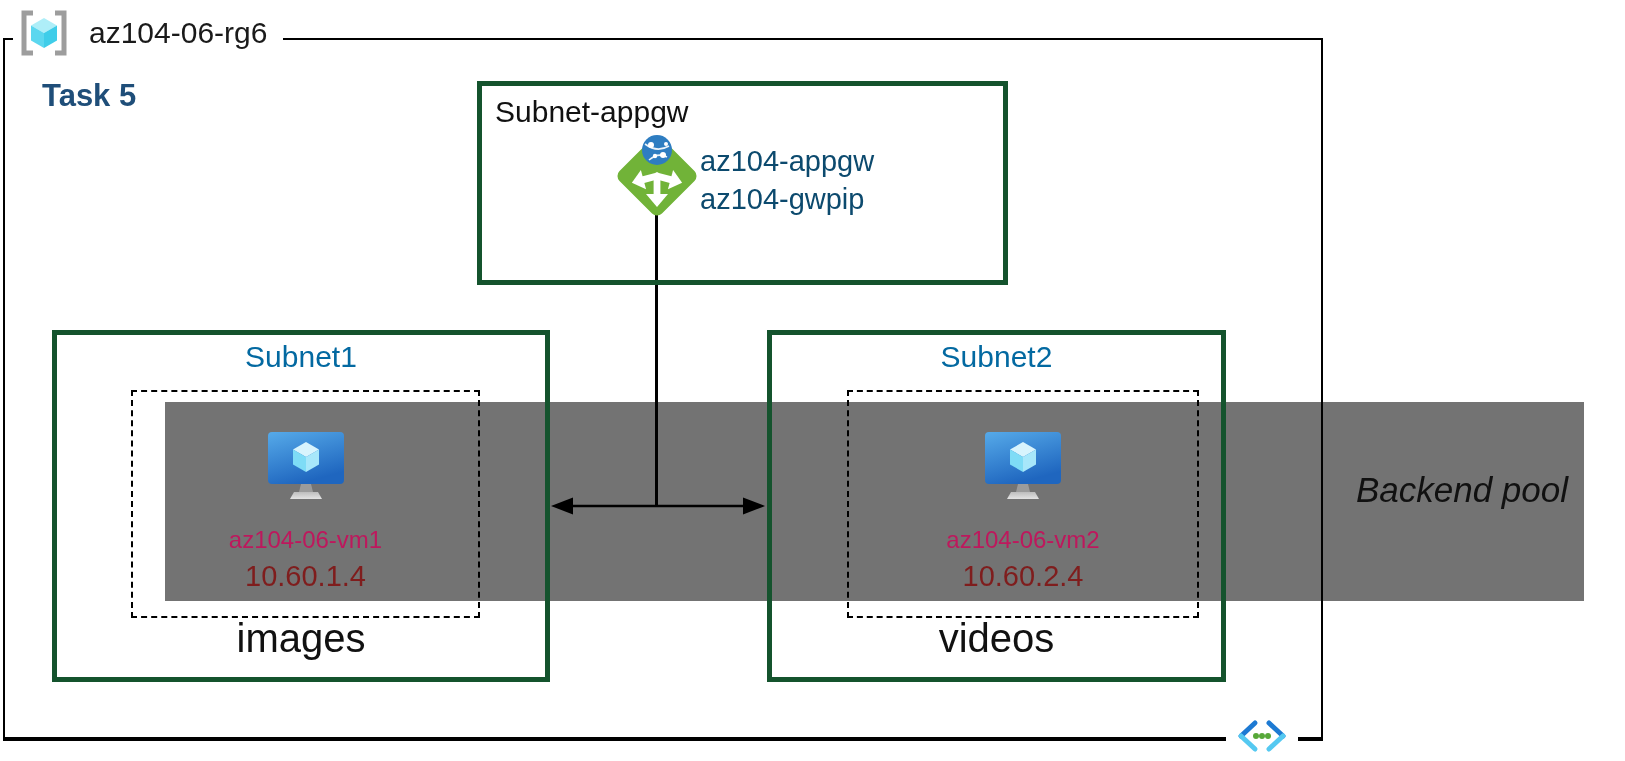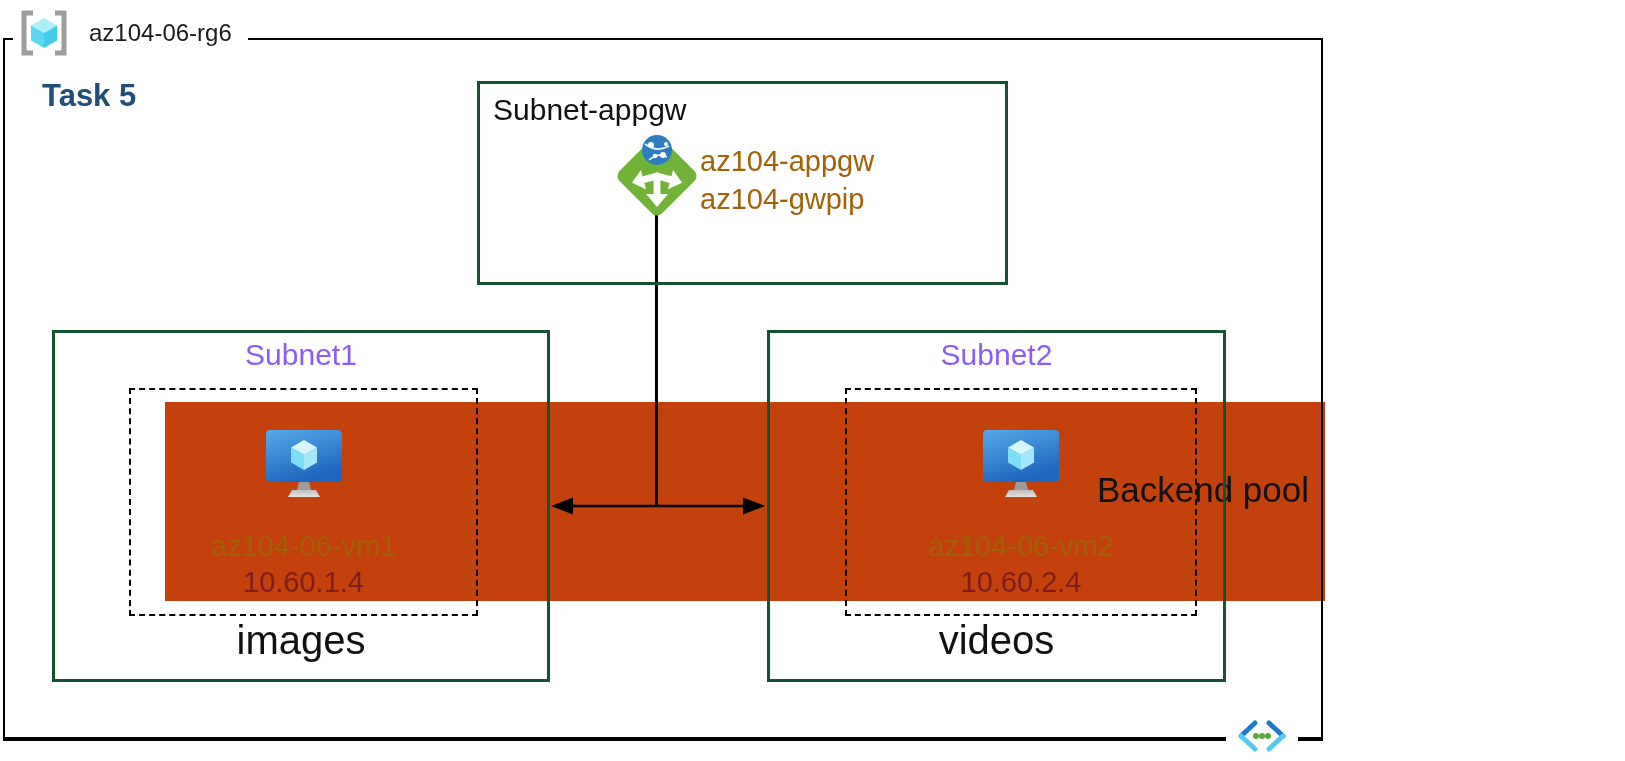--- a/index.html
+++ b/index.html
@@ -1,47 +1,47 @@
 <!DOCTYPE html>
 <html><head>
 <meta charset="utf-8">
 <style>
   * { margin:0; padding:0; box-sizing:border-box; }
   html,body { background:#ffffff; }
   body { font-family:"Liberation Sans", sans-serif; color:#151515; }
   .canvas { position:relative; width:1625px; height:761px; background:#ffffff; overflow:hidden; }
 
   
-  .band { position:absolute; left:165px; top:402px; width:1160px; height:199px; background:#c2410c; z-index:0; }
+  .band { position:absolute; left:165px; top:402px; width:1419px; height:199px; background:#737373; z-index:0;font-style:italic; }
   .band-label { position:absolute; right:16px; top:88px; transform:translateY(-50%); font-size:35px; color:#111; white-space:nowrap; }
 
   
   .rg-box { position:absolute; left:3px; top:38px; width:1320px; height:703px;
             border:2px solid #000; border-bottom-width:4px; background:transparent; z-index:1; }
   .rg-header { position:absolute; left:13px; top:7px; height:52px; display:flex; align-items:center;
                gap:20px; background:#fff; padding:0 16px 0 6px; z-index:3; }
-  .rg-title { font-size:24px; color:#1a1a1a; white-space:nowrap; }
+  .rg-title { font-size:30px; color:#1a1a1a; white-space:nowrap; }
   .task { position:absolute; left:42px; top:78px; font-size:31px; font-weight:700; color:#1f4e79; z-index:2; }
 
   
-  .box { position:absolute; border:3px solid #14532d; background:transparent; z-index:2; }
-  .box-title { text-align:center; font-size:30px; margin-top:5px; color:#8b5cf6; }
+  .box { position:absolute; border:5px solid #14532d; background:transparent; z-index:2; }
+  .box-title { text-align:center; font-size:30px; margin-top:5px; color:#0369a1; }
   .appgw-box { left:477px; top:81px; width:531px; height:204px; }
   .appgw-title { font-size:30px; margin:9px 0 0 13px; color:#111; }
   .appgw-icon { position:absolute; left:611px; top:133px; z-index:2; }
-  .appgw-labels { position:absolute; left:700px; top:142px; font-size:29px; line-height:38px; color:#a16207; z-index:2; white-space:nowrap; }
+  .appgw-labels { position:absolute; left:700px; top:142px; font-size:29px; line-height:38px; color:#0c4a6e; z-index:2; white-space:nowrap; }
 
   .subnet1 { left:52px;  top:330px; width:498px; height:352px; }
   .subnet2 { left:767px; top:330px; width:459px; height:352px; }
   .dashed { position:absolute; border:2px dashed #000; }
   .dashed1 { left:74px; top:55px; width:349px; height:228px; }
   .dashed2 { left:75px; top:55px; width:352px; height:228px; }
   .vm-stack { width:100%; height:100%; display:flex; flex-direction:column; align-items:center; }
   .vm-icon { margin-top:38px; }
-  .vm-name { margin-top:24px; font-size:29px; line-height:36px; color:#a16207; }
+  .vm-name { margin-top:16px; font-size:24px; line-height:36px; color:#be185d; }
   .vm-ip   { font-size:29px; line-height:36px; color:#7f1d1d; }
   .storage-label { position:absolute; left:0; bottom:16px; width:100%; text-align:center; font-size:40px; color:#111; }
 
   
   .vline { position:absolute; left:655px; top:214px; width:3px; height:292px; background:#000; z-index:1; }
   .harrow { position:absolute; left:549px; top:491px; z-index:2; }
 
   
   .vnet-wrap { position:absolute; left:1226px; top:713px; width:72px; height:46px; background:#fff;
                display:flex; align-items:center; justify-content:center; z-index:3; }

